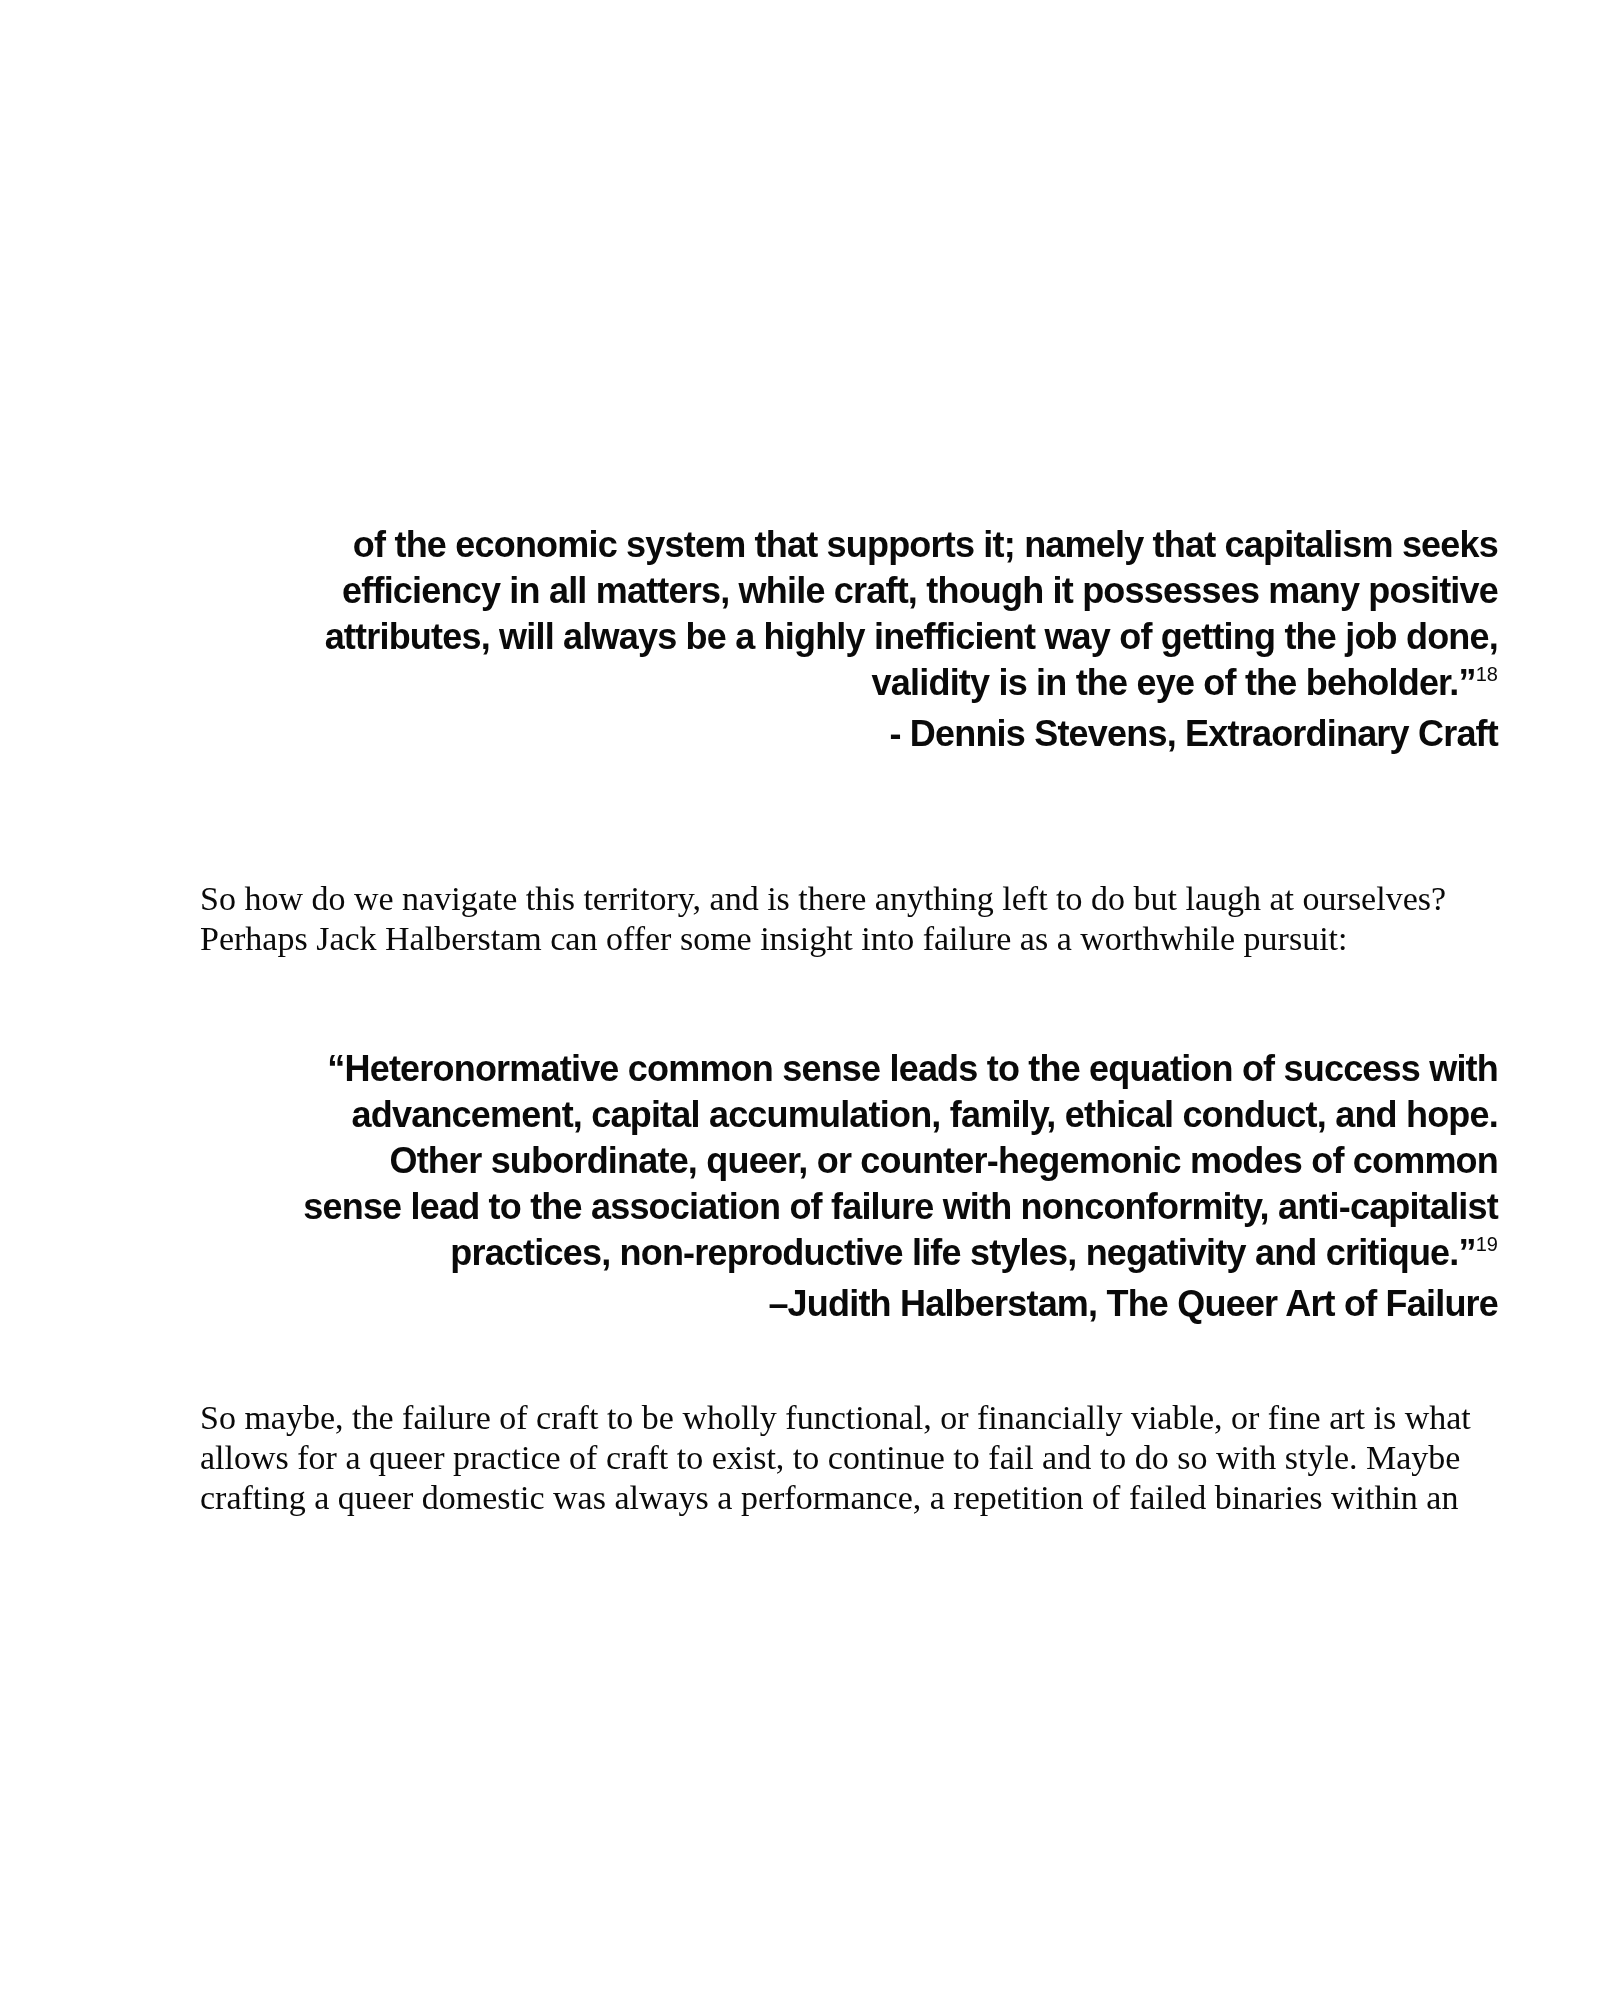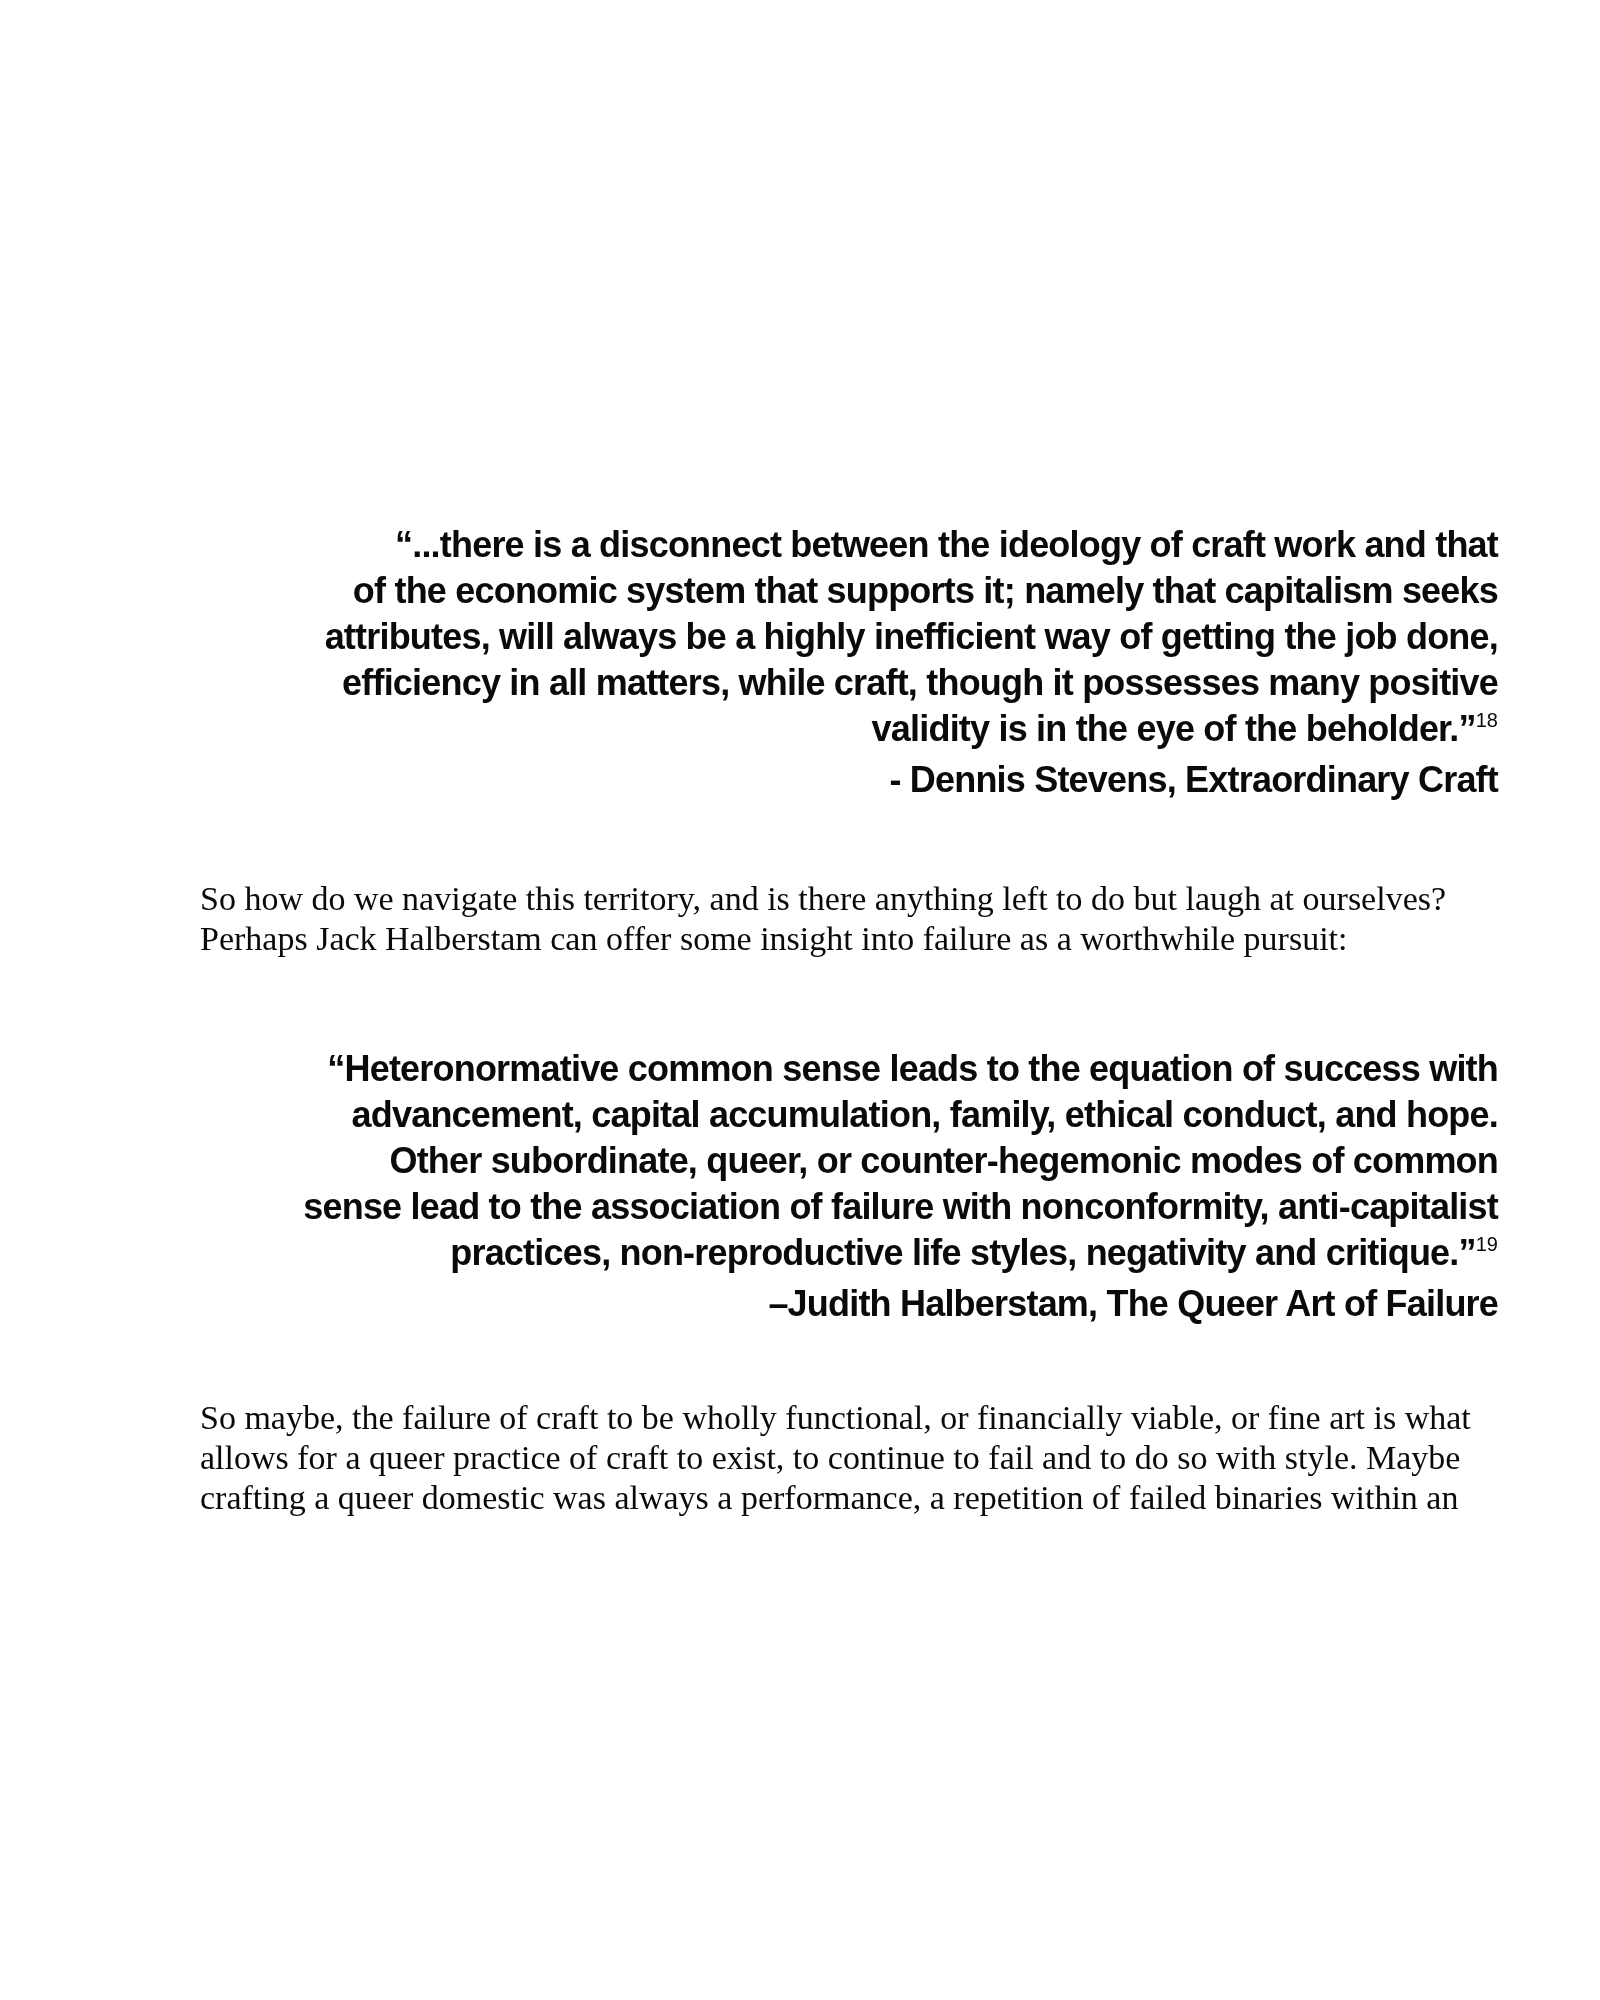--- a/index.html
+++ b/index.html
@@ -62,24 +62,23 @@
   #p1 { top: 879px; }
   #q2 { top: 1046px; }
   #p2 { top: 1398px; }
 </style>
 </head>
 <body>
 
 <div class="page">
 
   <div class="quote-block" id="q1">
-    <span class="qline">“...there is a disconnect between the ideology of craft work and that</span>
     <span class="qline">of the economic system that supports it; namely that capitalism seeks</span>
+    <span class="qline">efficiency in all matters, while craft, though it possesses many positive</span>
     <span class="qline">attributes, will always be a highly inefficient way of getting the job done,</span>
-    <span class="qline">efficiency in all matters, while craft, though it possesses many positive</span>
     <span class="qline"><span>validity is in the eye of the beholder.”</span><sup class="footnote">18</sup></span>
     <span class="qline">- Dennis Stevens, Extraordinary Craft</span>
   </div>
 
   <div class="body-block" id="p1">
     <span class="pline">So how do we navigate this territory, and is there anything left to do but laugh at ourselves?</span>
     <span class="pline">Perhaps Jack Halberstam can offer some insight into failure as a worthwhile pursuit:</span>
   </div>
 
   <div class="quote-block" id="q2">

